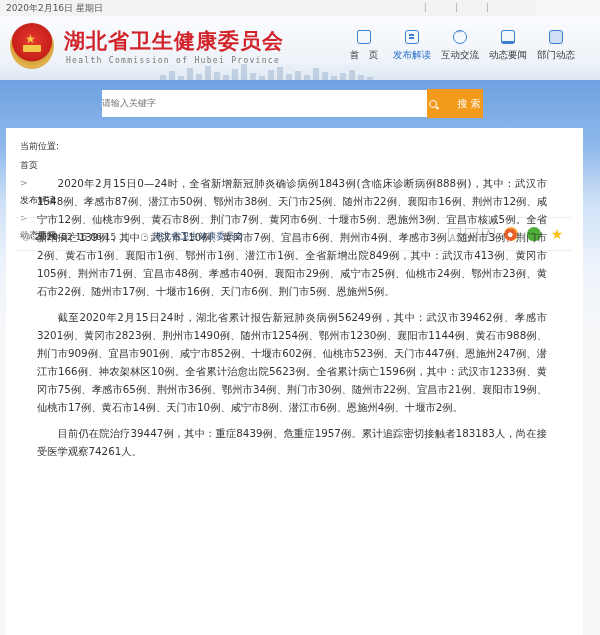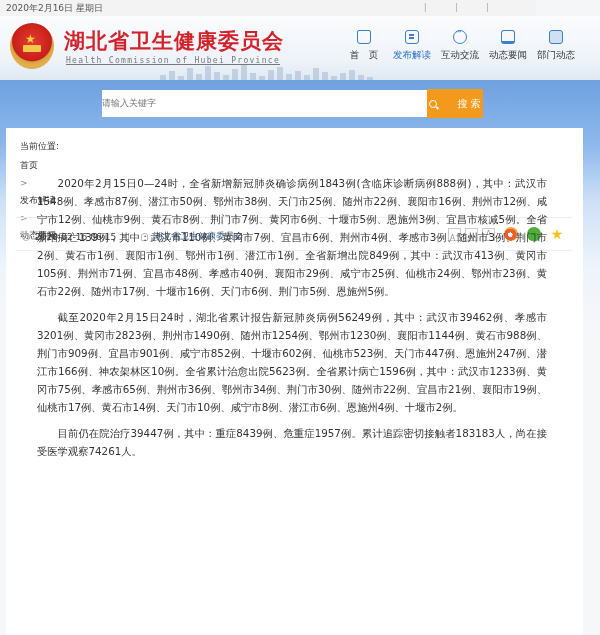--- a/index.html
+++ b/index.html
@@ -14,21 +14,21 @@
 
   .header { position:absolute; left:0; top:16px; width:600px; height:64px;
     background:linear-gradient(180deg,#fbfcfe 0%,#eef3f9 70%,#dfe8f3 100%); overflow:hidden; }
   .skyline { position:absolute; left:160px; bottom:0; width:300px; height:18px; display:flex; align-items:flex-end; gap:3px; opacity:.5; }
   .skyline div { background:#9fb6cf; width:6px; }
   .emblem { position:absolute; left:10px; top:7px; width:44px; height:46px; border-radius:50%;
     background:radial-gradient(circle at 50% 40%,#e63a2e 0%,#c61f1a 55%,#d6a341 58%,#e3b24b 70%,#c9912f 100%); }
   .emblem .star { position:absolute; left:15px; top:9px; color:#f7d046; font-size:12px; }
   .emblem .gate { position:absolute; left:13px; top:22px; width:18px; height:7px; background:#f2c84b; border-radius:1px; }
   .site-title { position:absolute; left:64px; top:11px; font-size:21px; font-weight:bold; color:#d2232a; letter-spacing:1px; font-family:"DejaVu Sans", sans-serif; }
-  .site-sub { position:absolute; left:66px; top:40px; font-size:8px; color:#777; letter-spacing:1.3px; font-family:"DejaVu Sans Mono", monospace;text-decoration:underline; }
+  .site-sub { position:absolute; left:66px; top:40px; font-size:8px; color:#777; letter-spacing:1.3px; font-family:"DejaVu Sans Mono", monospace; }
 
   .nav { position:absolute; left:340px; top:14px; display:flex; }
   .nav-item { width:48px; text-align:center; font-size:9.5px; color:#333; cursor:pointer; }
   .nav-item.active { color:#2b72c8; }
   .nav-item .ico { width:14px; height:14px; margin:0 auto 5px; border:1.6px solid #3b7fd0; border-radius:3px; position:relative; }
   .nav-item .ico.home { border-radius:2px 2px 3px 3px; }
   .nav-item .ico.chat { border-radius:50%; }
   .nav-item .ico.chat::after { content:"···"; position:absolute; left:1px; top:-4px; font-size:9px; color:#3b7fd0; letter-spacing:-1px; }
   .nav-item .ico.doc::after { content:""; position:absolute; left:3px; top:3px; width:5px; height:1.5px; background:#3b7fd0; box-shadow:0 3px 0 #3b7fd0; }
   .nav-item .ico.book { border-bottom-width:3px; }

